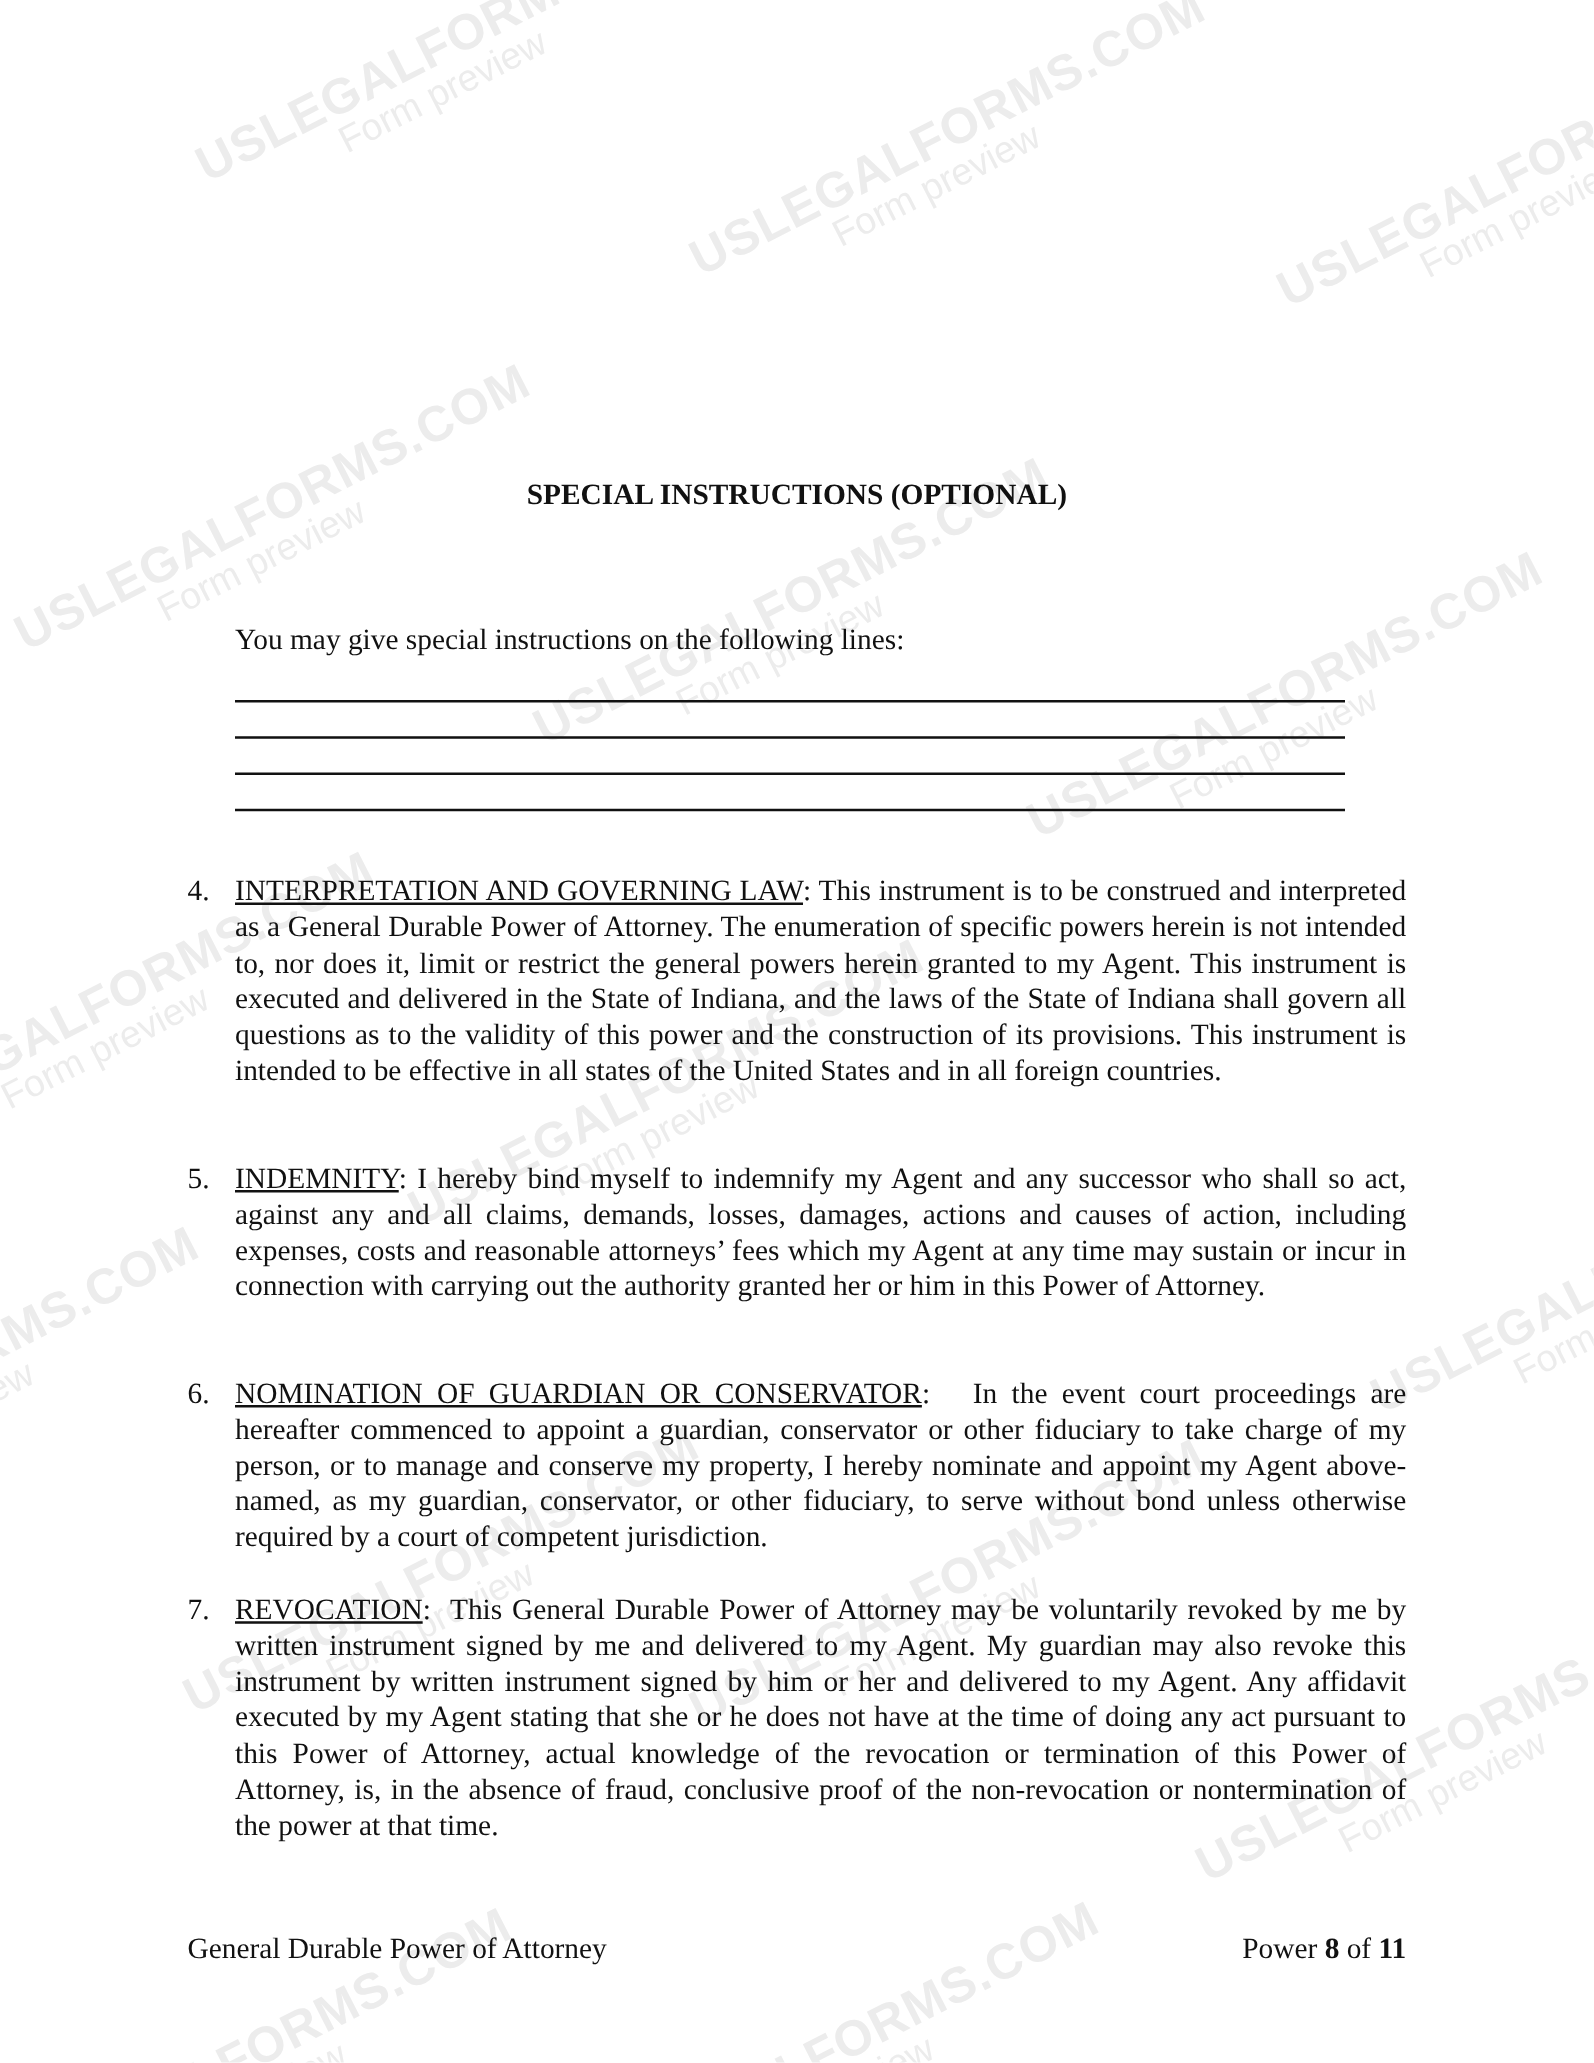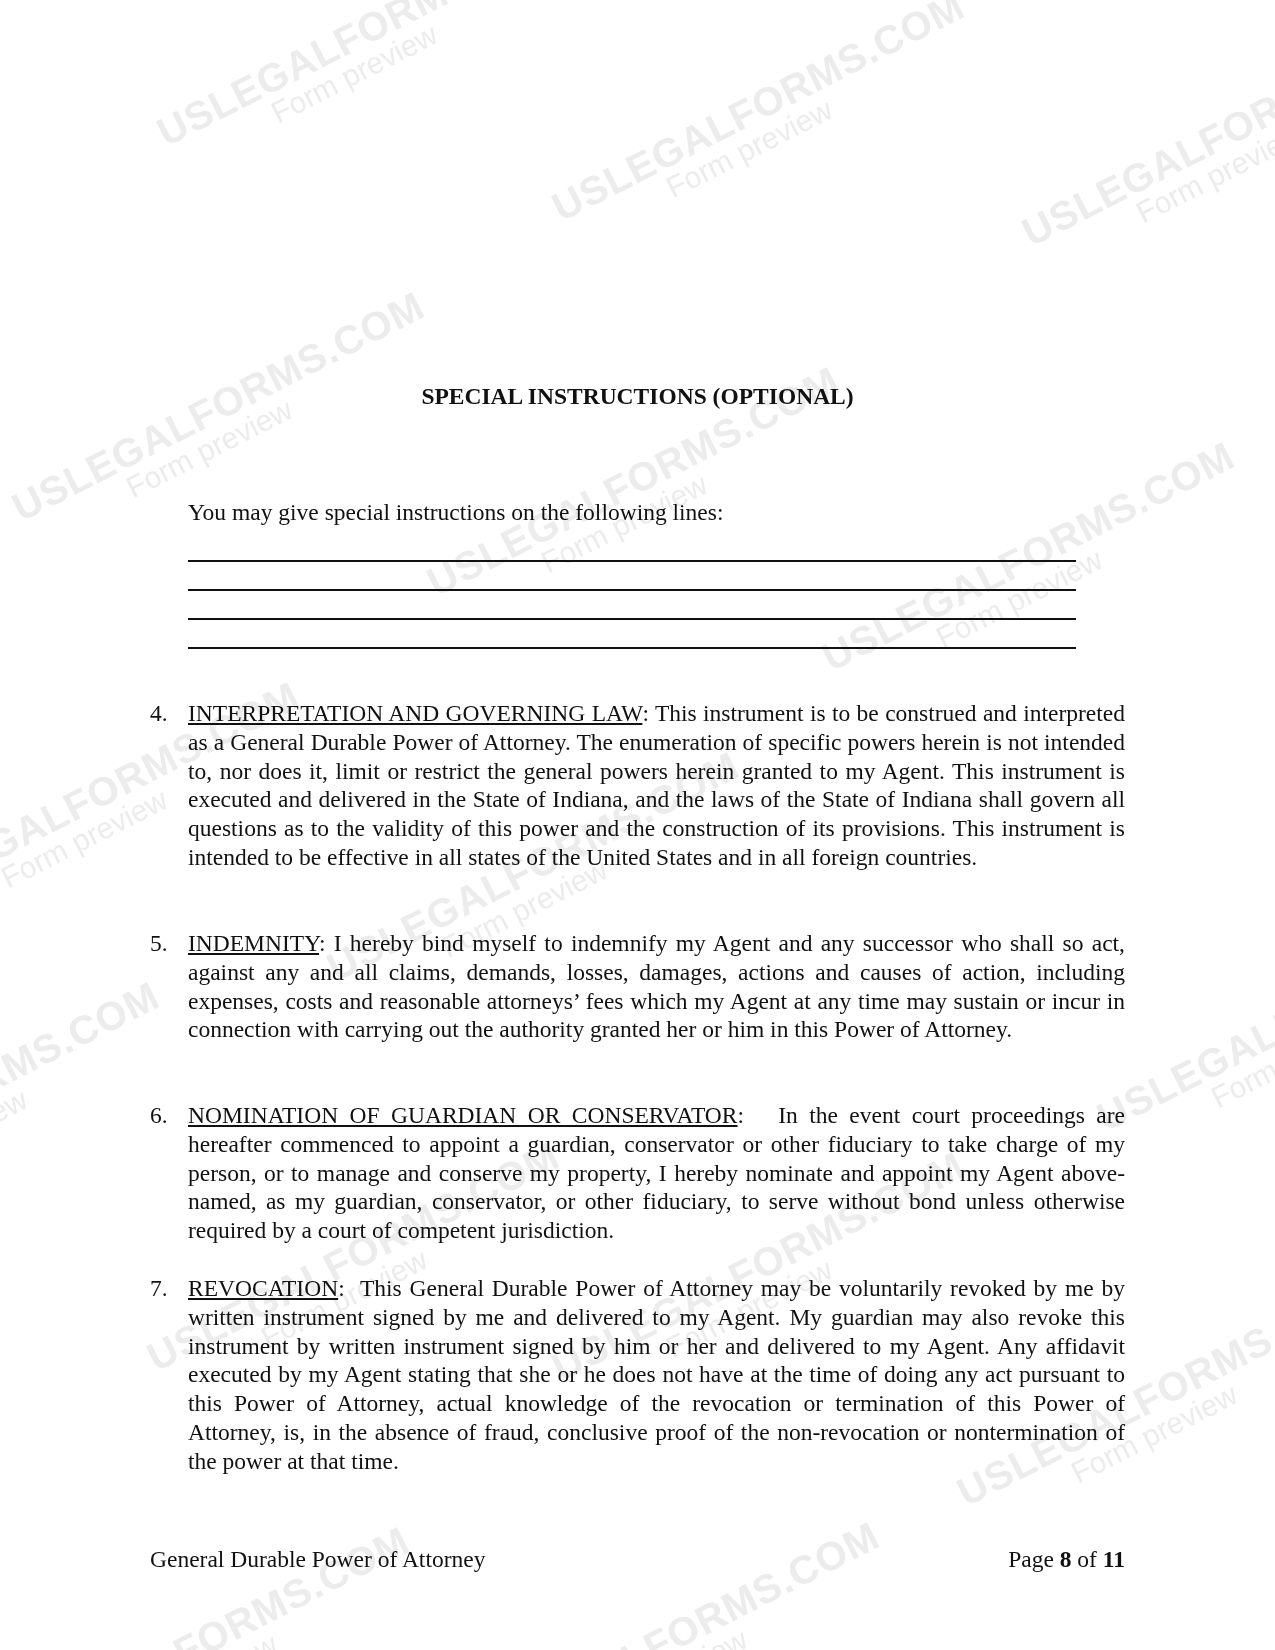--- a/index.html
+++ b/index.html
@@ -116,16 +116,16 @@
     <div class="body"><span class="u">NOMINATION OF GUARDIAN OR CONSERVATOR</span><span style="white-space:pre">:   </span><span>In the event court proceedings are hereafter commenced to appoint a guardian, conservator or other fiduciary to take charge of my person, or to manage and conserve my property, I hereby nominate and appoint my Agent above-named, as my guardian, conservator, or other fiduciary, to serve without bond unless otherwise required by a court of competent jurisdiction.</span></div>
   </div>
 
   <div class="item" style="top:1274px;">
     <span class="num">7.</span>
     <div class="body"><span class="u">REVOCATION</span><span style="white-space:pre">:  </span><span>This General Durable Power of Attorney may be voluntarily revoked by me by written instrument signed by me and delivered to my Agent.  My guardian may also revoke this instrument by written instrument signed by him or her and delivered to my Agent.  Any affidavit executed by my Agent stating that she or he does not have at the time of doing any act pursuant to this Power of Attorney, actual knowledge of the revocation or termination of this Power of Attorney, is, in the absence of fraud, conclusive proof of the non-revocation or nontermination of the power at that time.</span></div>
   </div>
 
   <div class="footer">
     <span class="left">General Durable Power of Attorney</span>
-    <span class="right"><span>Page</span> <b>8</b> <span>of</span> <b>11</b></span>
+    <span class="right"><span>Power</span> <b>8</b> <span>of</span> <b>11</b></span>
   </div>
 
 </div>
 
 </body></html>

